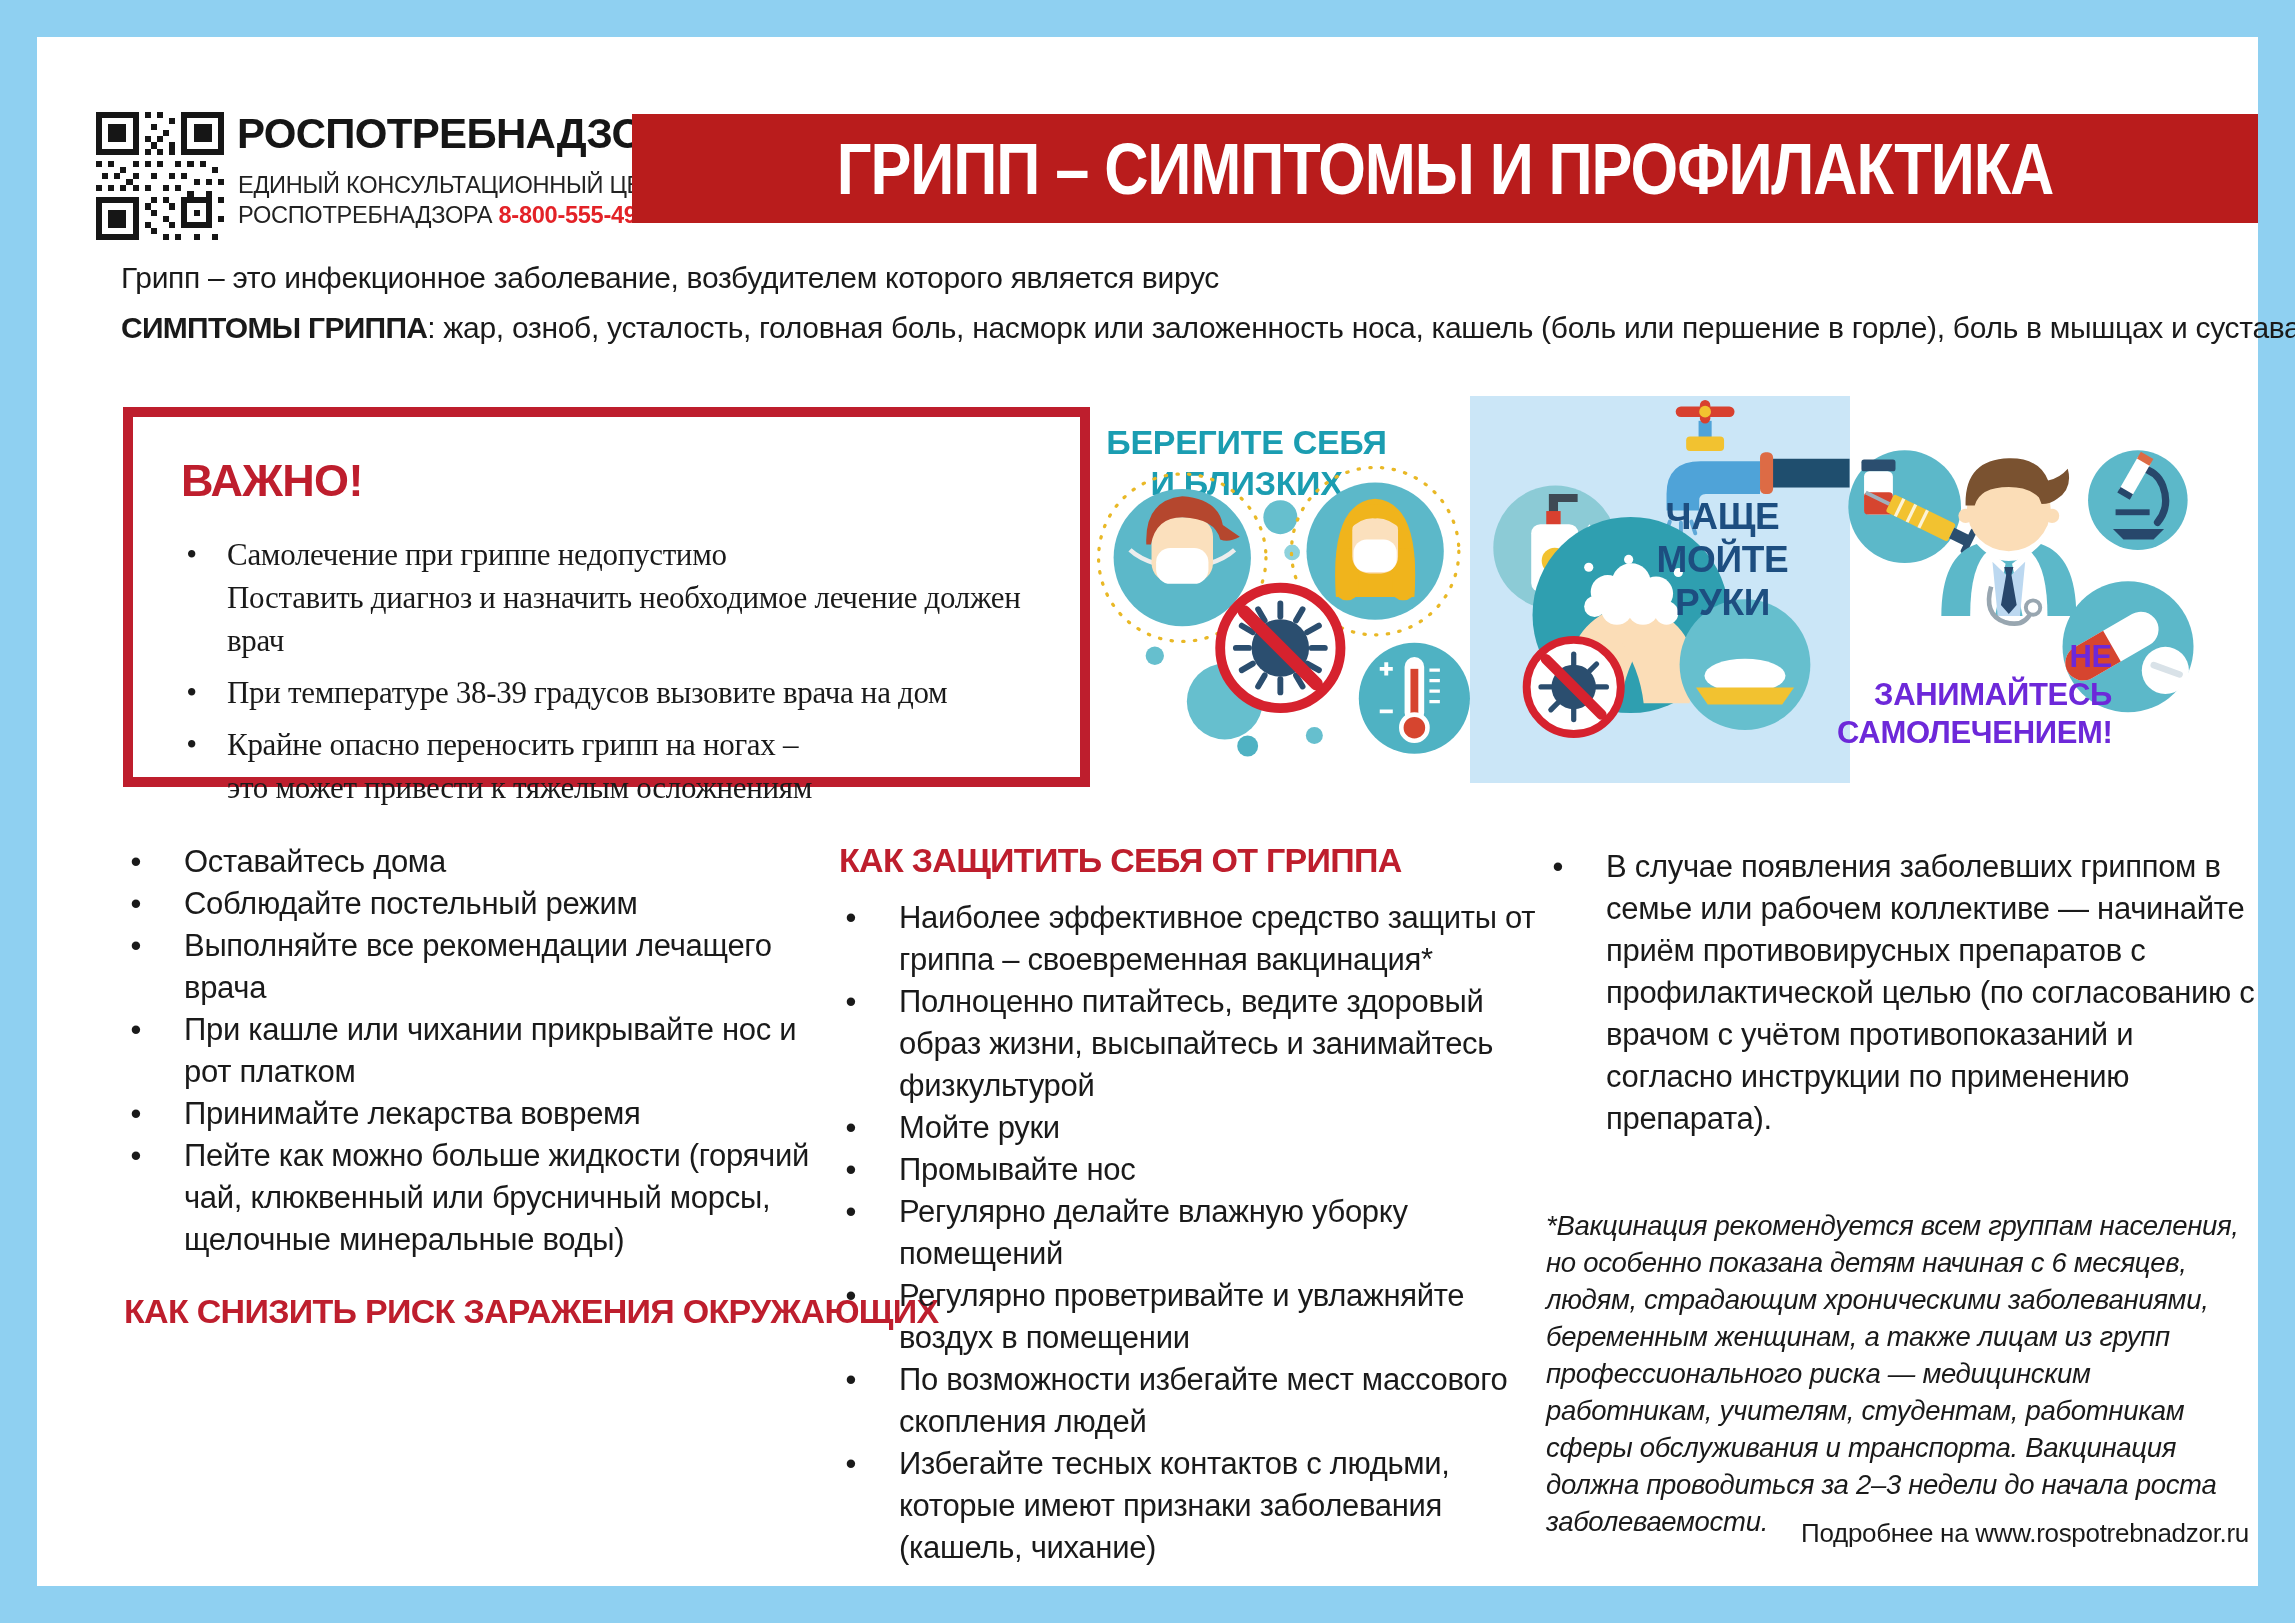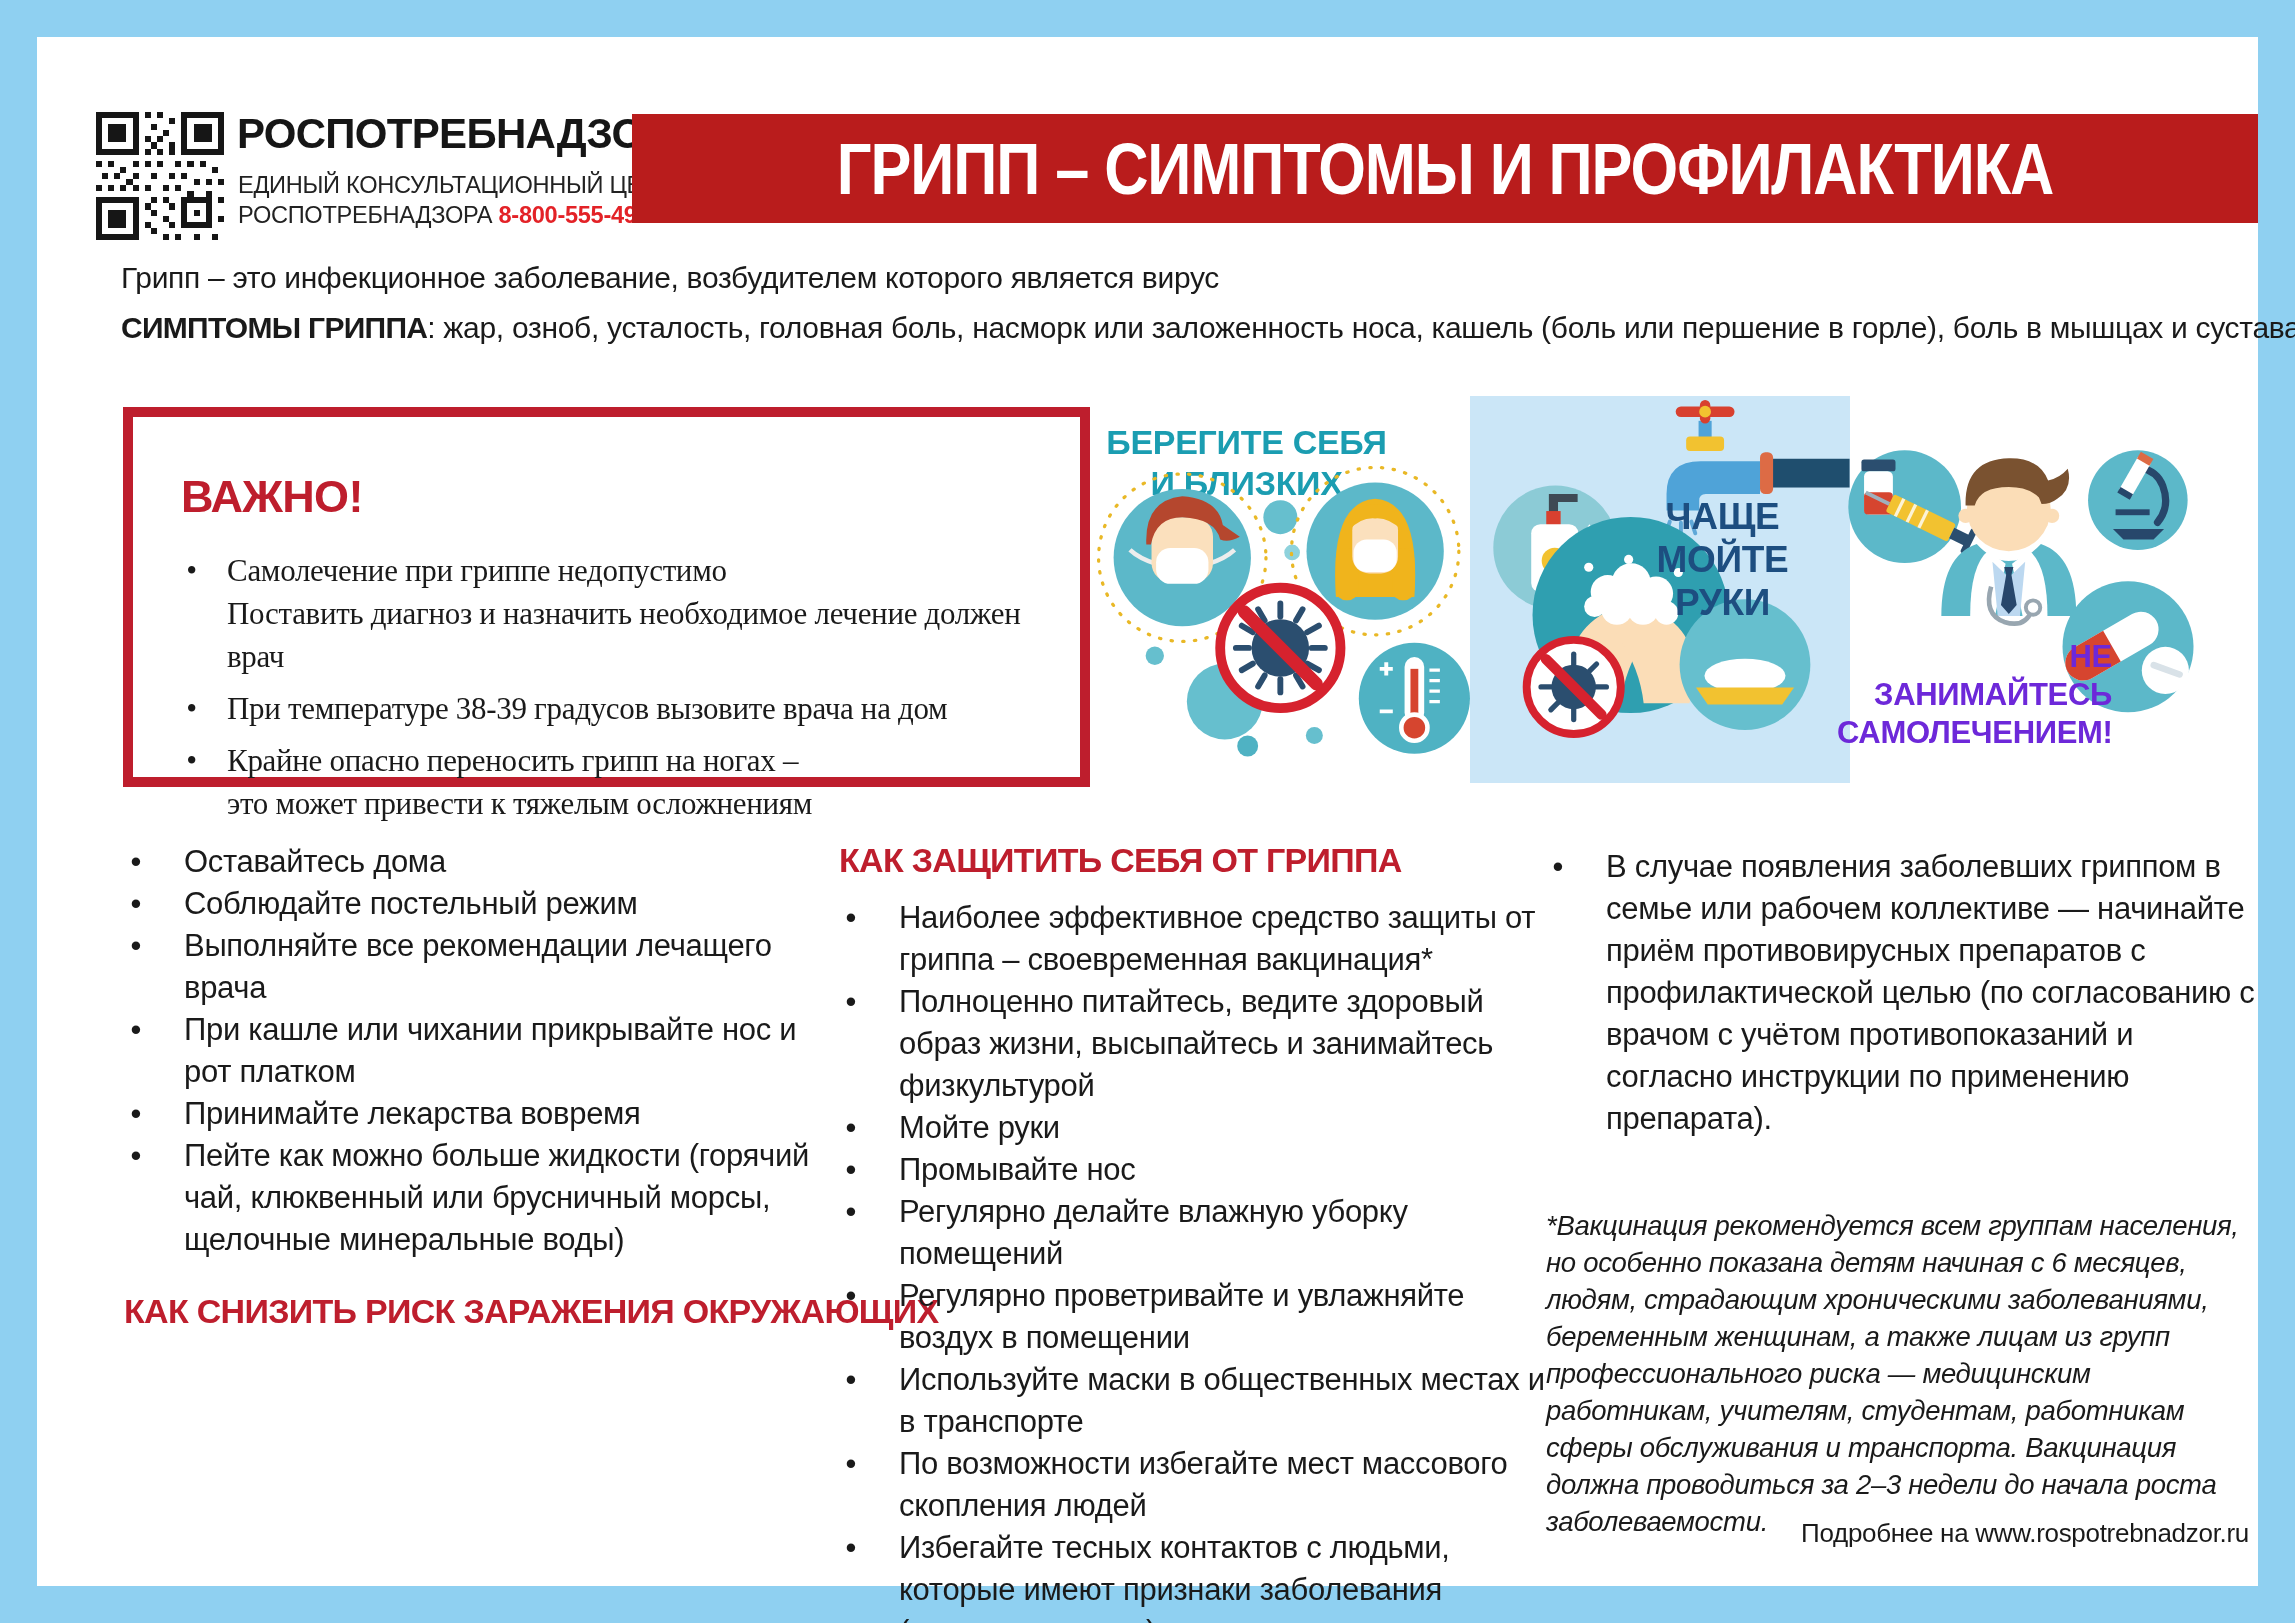--- a/index.html
+++ b/index.html
@@ -13,21 +13,21 @@
   .center-lines{left:201px;top:134px;font-size:23.6px;line-height:29.5px;letter-spacing:-0.3px;color:#222;white-space:nowrap;}
   .phone{color:#E32227;font-weight:bold;}
   .banner{left:595px;top:77px;width:1626px;height:109px;background:#b91c1c;display:flex;align-items:center;justify-content:center;}
   .banner-title{color:#fff;font-size:73px;font-weight:bold;white-space:nowrap;display:inline-block;transform:scaleX(0.84);letter-spacing:-1.3px;}
 
   
   .intro{left:84px;top:216px;font-size:30px;line-height:50px;letter-spacing:-0.3px;white-space:nowrap;}
   .intro b{letter-spacing:-0.7px;}
 
   
-  .important{left:86px;top:370px;width:967px;height:380px;border:10.5px solid #BE1E2D;box-sizing:border-box;background:#fff;padding:54px 33px 0 48px;}
+  .important{left:86px;top:370px;width:967px;height:380px;border:10.5px solid #BE1E2D;box-sizing:border-box;background:#fff;padding:38px 33px 0 48px;}
   .important h2{margin:0;font-size:45px;font-weight:bold;color:#BE1E2D;letter-spacing:-0.7px;}
   .important ul{list-style:none;margin:26px 0 0 0;padding:0;font-family:Liberation Serif, serif;}
   .important li{position:relative;padding-left:46px;font-size:31px;line-height:43px;letter-spacing:-0.3px;margin-bottom:9.2px;white-space:pre-line;}
   .important li::before{content:"•";position:absolute;left:5.2px;top:0;}
 
   
   .care-heading{left:1026px;top:385px;width:367px;text-align:center;font-size:34px;line-height:41px;font-weight:bold;color:#1B9DB1;letter-spacing:-0.3px;}
   .wash-panel{left:1433px;top:359px;width:380px;height:387px;background:#CBE6F7;}
   .wash-heading{left:1558px;top:458px;width:255px;text-align:center;font-size:37px;line-height:43px;font-weight:bold;color:#1D4E80;letter-spacing:-0.3px;}
   .noself-heading{left:1800px;top:601px;width:275px;text-align:right;font-size:31px;line-height:38px;font-weight:bold;color:#6d28d9;letter-spacing:-0.3px;}
@@ -375,21 +375,20 @@
 
     <div class="abs col col2">
       <h2>КАК ЗАЩИТИТЬ СЕБЯ ОТ ГРИППА</h2>
       <ul>
         <li>Наиболее эффективное средство защиты от гриппа – своевременная вакцинация*</li>
         <li>Полноценно питайтесь, ведите здоровый образ жизни, высыпайтесь и занимайтесь физкультурой</li>
         <li>Мойте руки</li>
         <li>Промывайте нос</li>
         <li>Регулярно делайте влажную уборку помещений</li>
         <li>Регулярно проветривайте и увлажняйте воздух в помещении</li>
-        <li>Используйте маски в общественных местах и в транспорте</li>
         <li>По возможности избегайте мест массового скопления людей</li>
         <li>Избегайте тесных контактов с людьми, которые имеют признаки заболевания (кашель, чихание)</li>
       </ul>
     </div>
 
     <div class="abs col col3">
       <ul>
         <li>В случае появления заболевших гриппом в семье или рабочем коллективе — начинайте приём противовирусных препаратов с профилактической целью (по согласованию с врачом с учётом противопоказаний и согласно инструкции по применению препарата).</li>
       </ul>
     </div>

